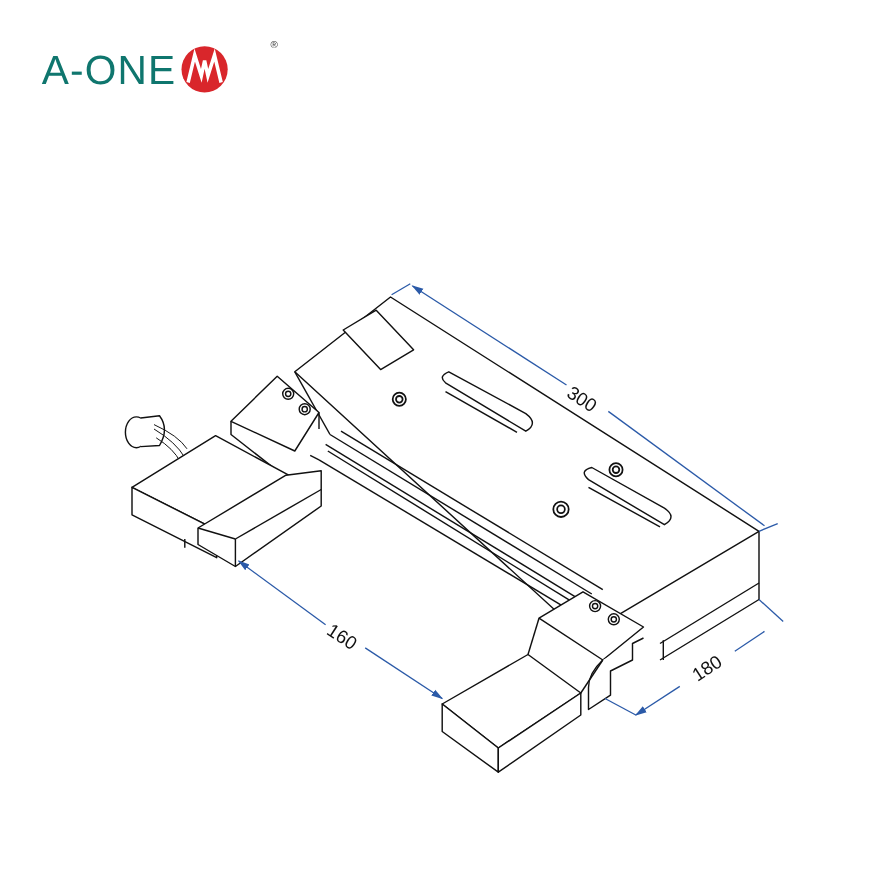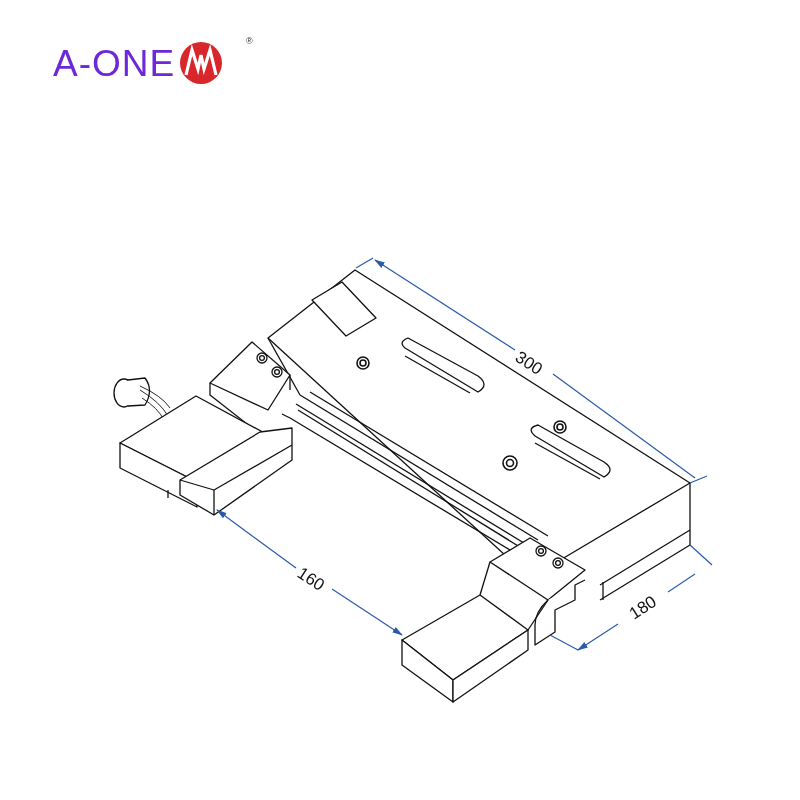--- a/index.html
+++ b/index.html
@@ -1,18 +1,18 @@
 <!DOCTYPE html>
 <html><head>
   <meta charset="utf-8">
   <style>
     html, body { margin: 0; padding: 0; background: #ffffff; }
     body { width: 800px; height: 800px; position: relative; overflow: hidden; font-family: "Liberation Sans", sans-serif; }
     .logo { position: absolute; left: 38px; top: 38px; height: 50px; display: flex; align-items: center; }
-    .logo-text { font-family: "Liberation Sans", sans-serif; font-size: 37px; letter-spacing: 1px; color: #6d28d9; font-weight: 400; line-height: 1; margin-left: 15px; }
+    .logo-text { font-family: "Liberation Sans", sans-serif; font-size: 37px; letter-spacing: 1px; color: #0f766e; font-weight: 400; line-height: 1; }
     .logo-mark { margin-left: 4px; width: 44px; height: 44px; }
     .reg { position: absolute; left: 246px; top: 36px; font-size: 9px; color: #333; }
     svg.drawing { position: absolute; left: 0; top: 0; }
     .dimtext { font-family: "Liberation Sans", sans-serif; font-size: 17px; fill: #111; }
   </style>
 </head>
 <body>
 
 <div class="logo">
   <span class="logo-text">A-ONE</span>

